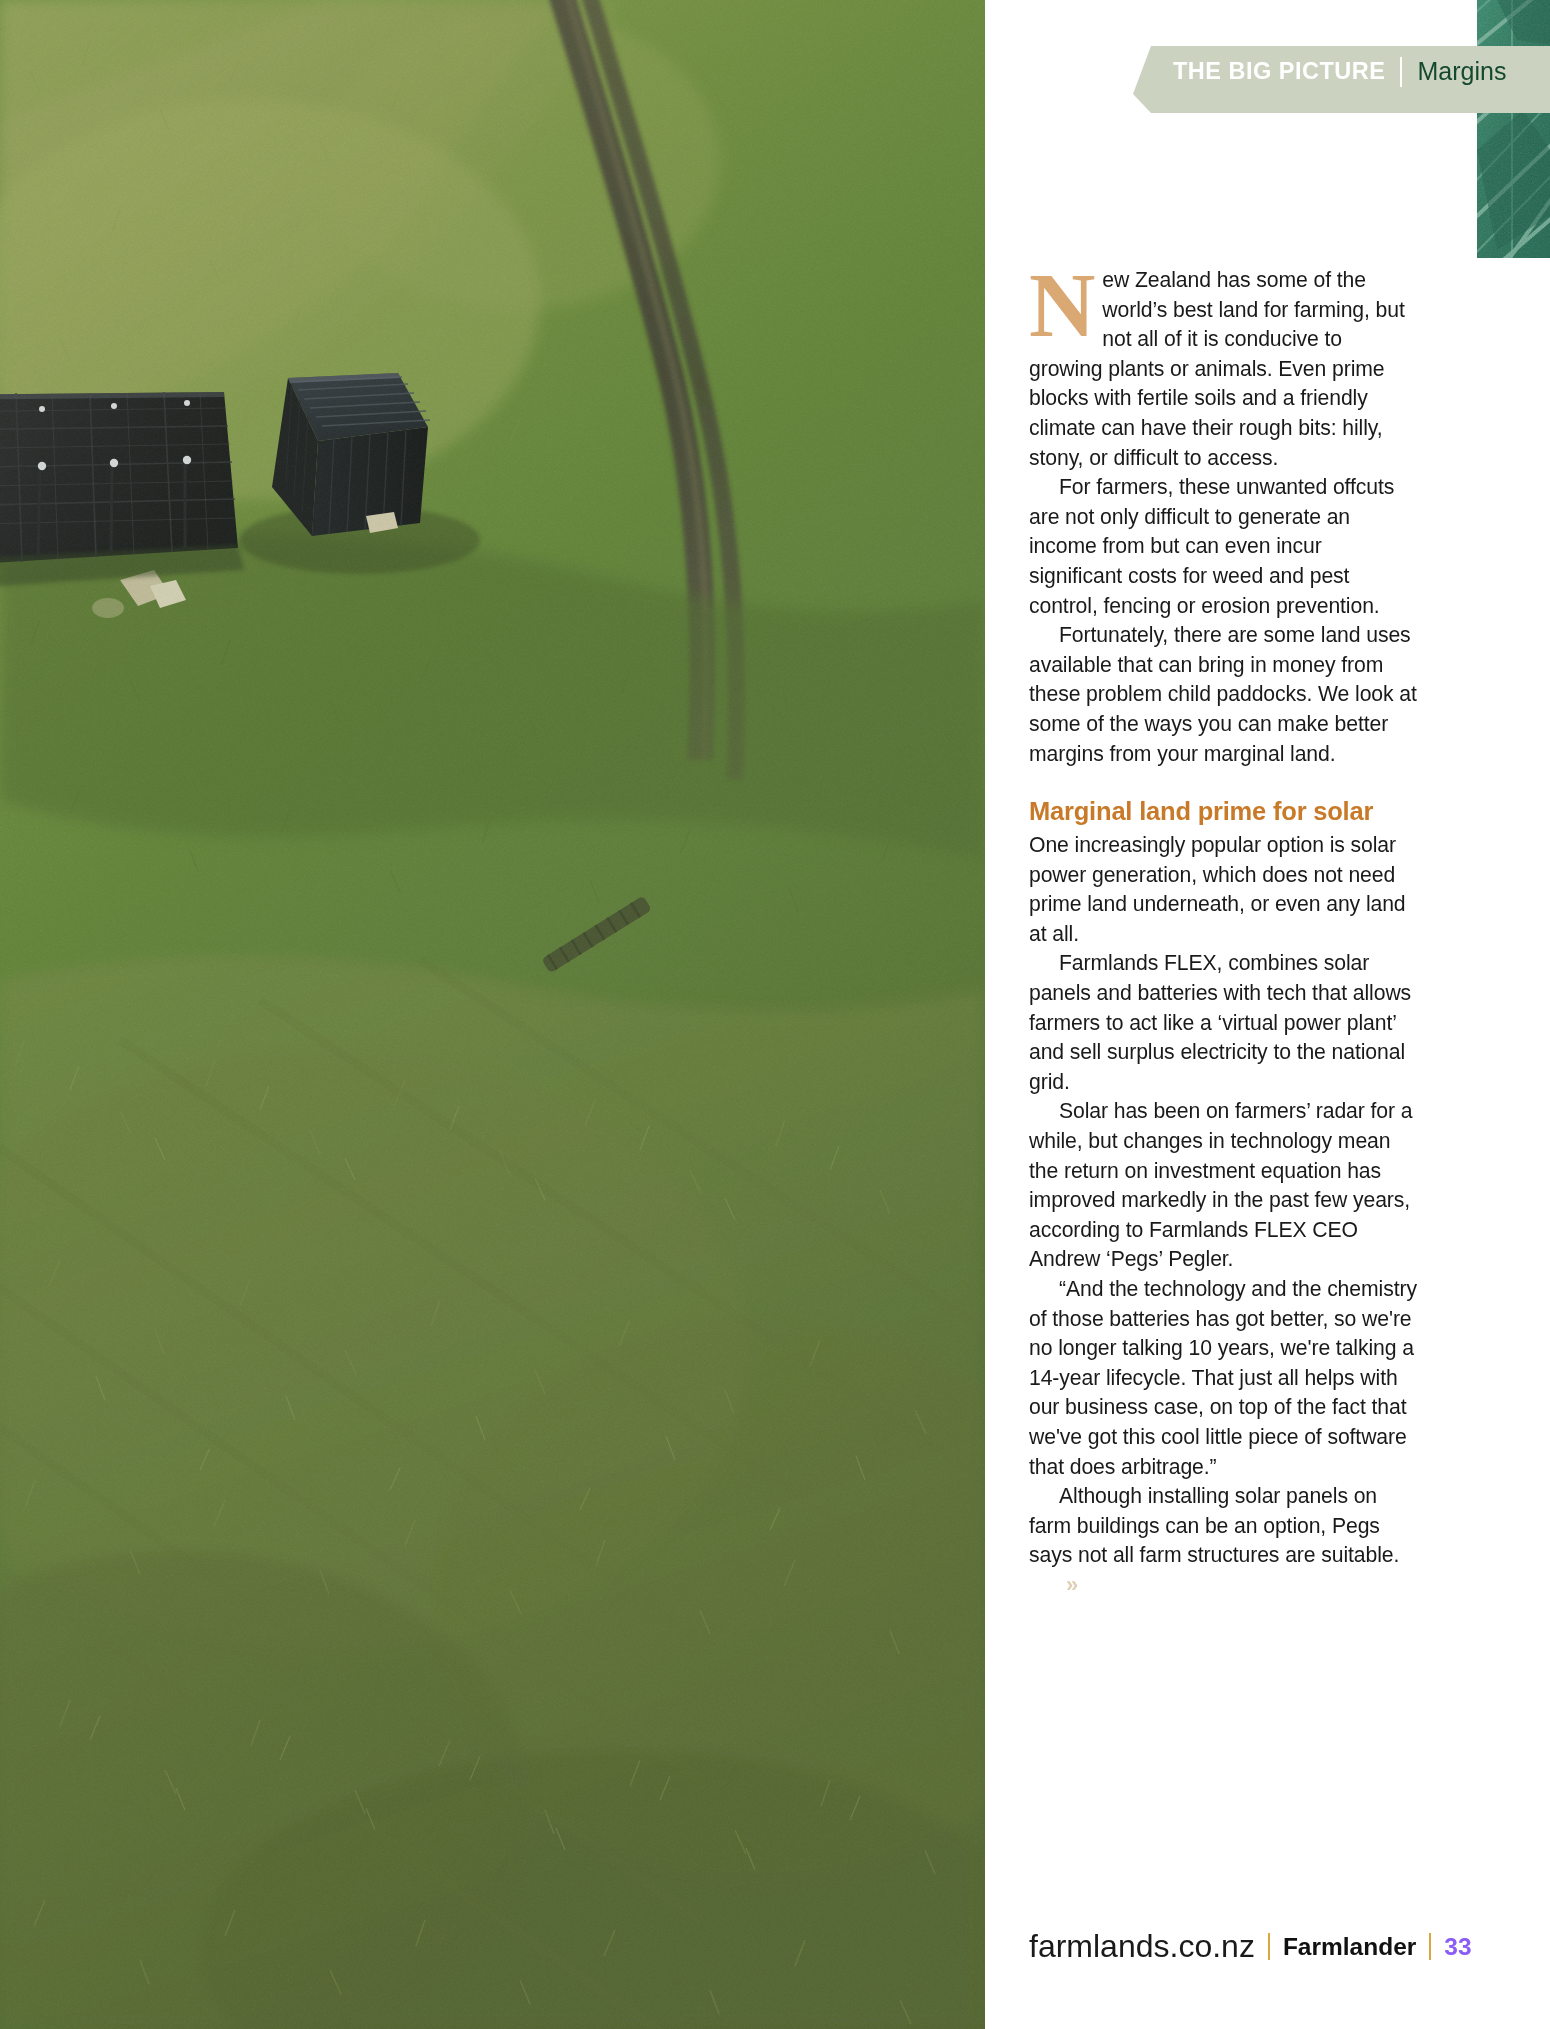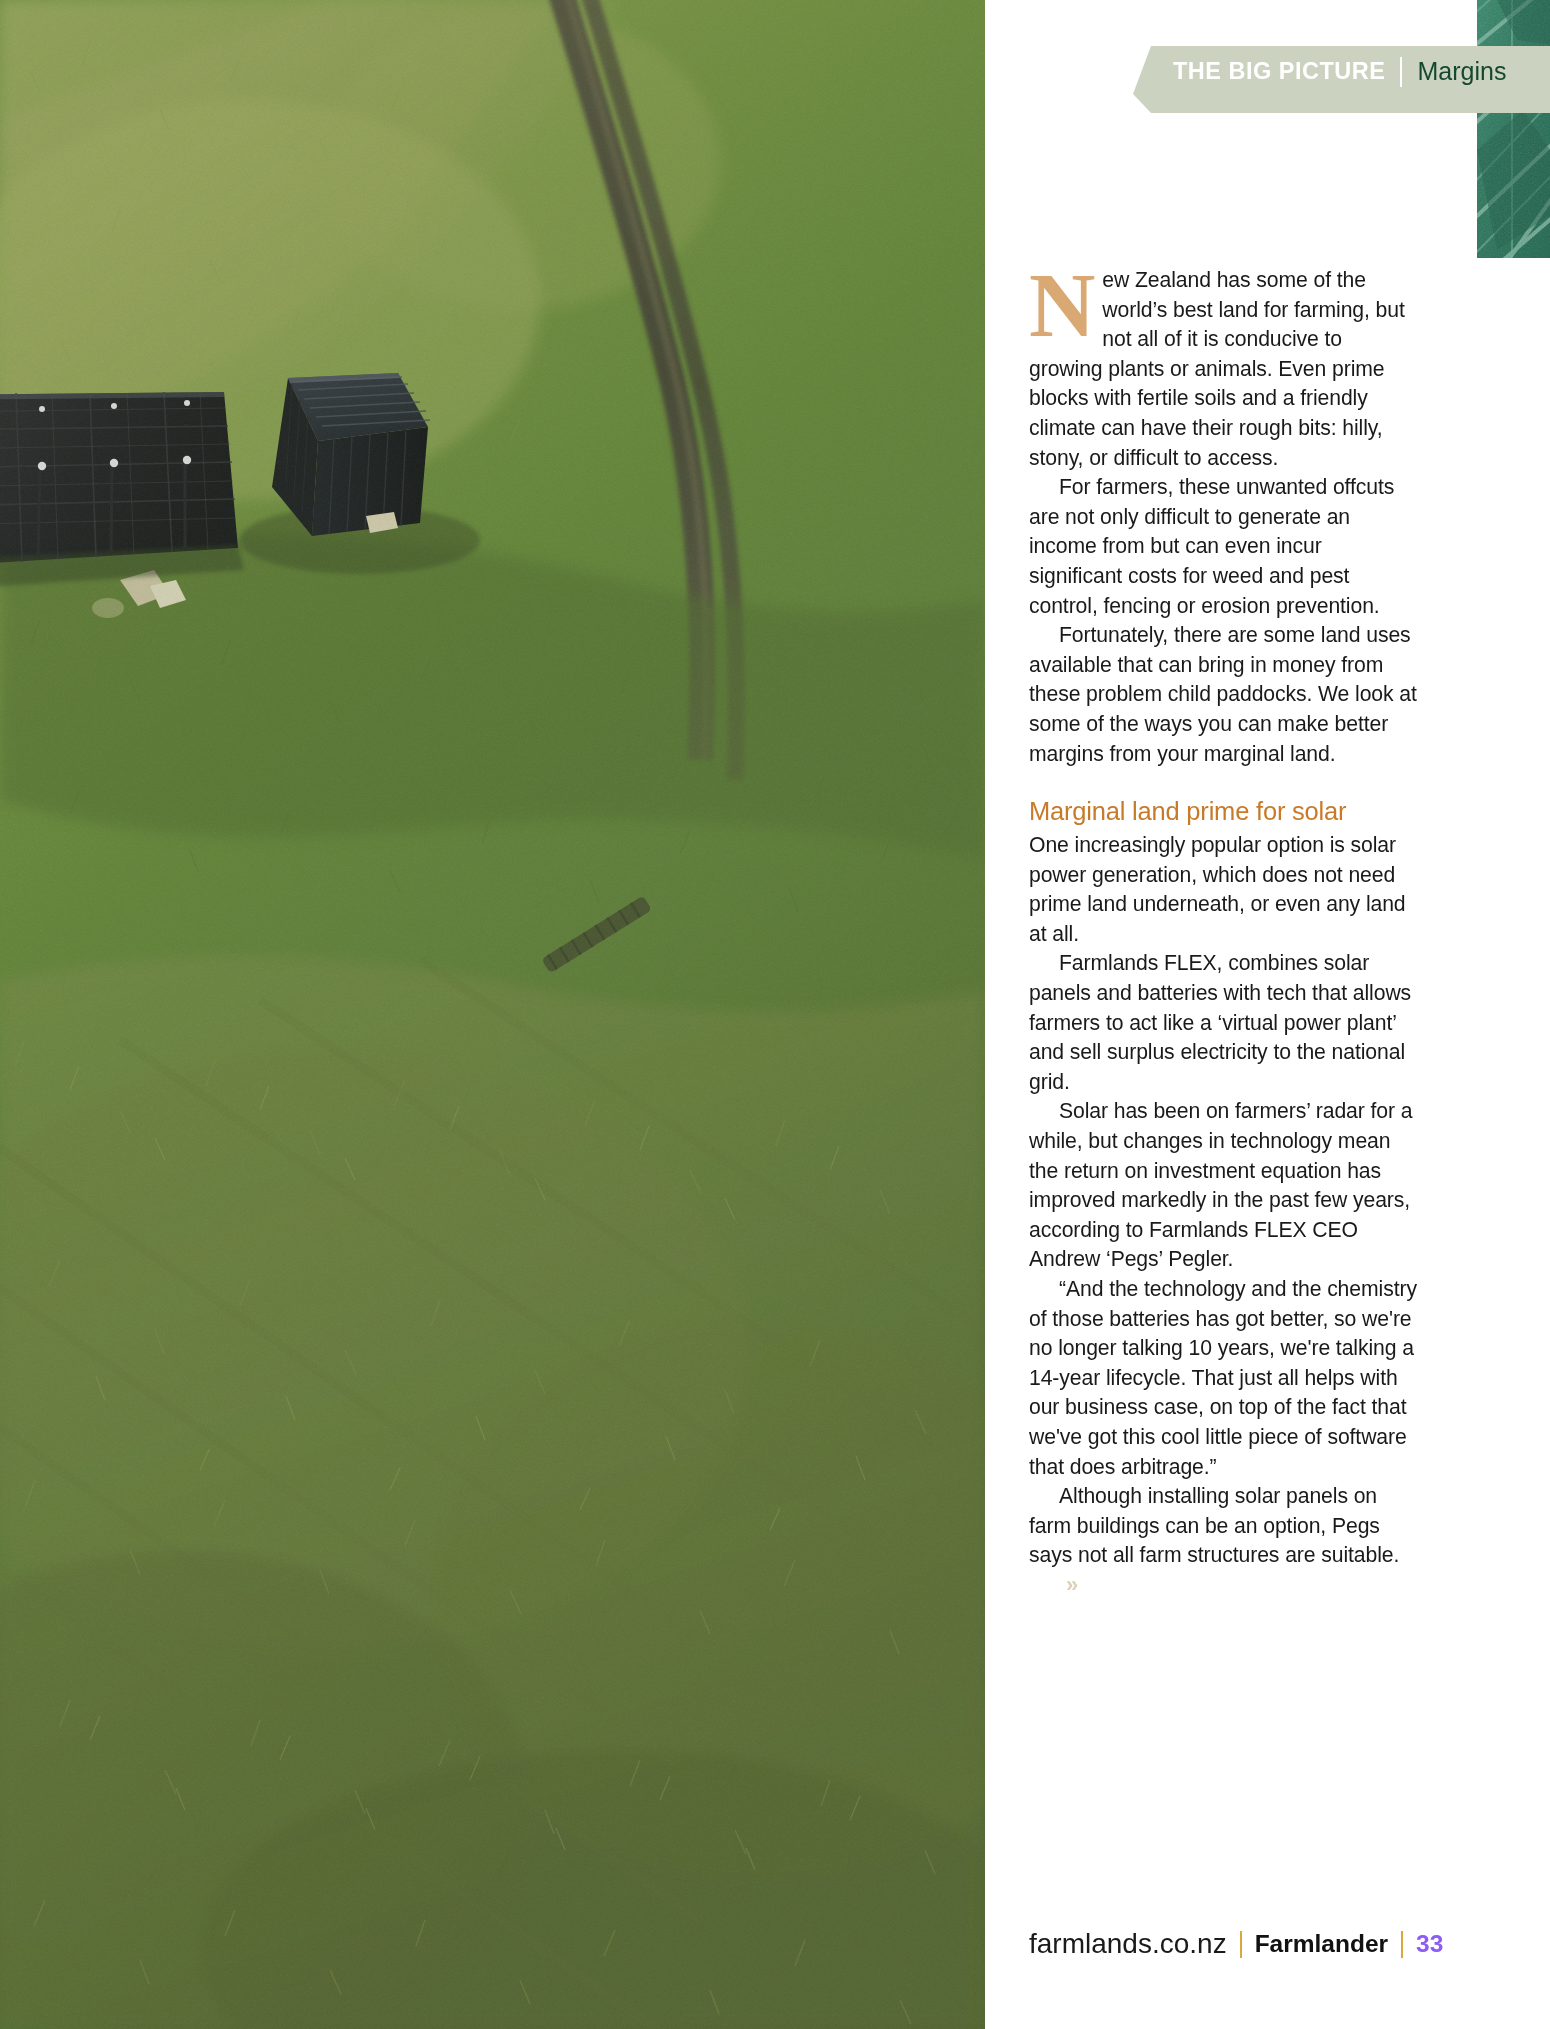--- a/index.html
+++ b/index.html
@@ -106,21 +106,21 @@
     color: #d9a873;
     font-size: 92px;
     line-height: 72px;
     margin: 4px 7px 0 0;
   }
 
   .subhead {
     color: #c87a28;
     font-size: 25.5px;
     line-height: 30px;
-    font-weight: normal;
+    font-weight: bold;
     margin-top: 28px;
     margin-bottom: 4px;
     letter-spacing: -0.2px;
   }
 
   .cont-arrow {
     display: inline-block;
     color: #ddd0b4;
     font-size: 22px;
     font-weight: bold;
@@ -133,21 +133,21 @@
   .footer {
     position: absolute;
     left: 1029px;
     top: 1928px;
     width: 410px;
     display: flex;
     align-items: center;
     white-space: nowrap;
   }
   .footer-url {
-    font-size: 28px;
+    font-size: 32px;
     color: #1a1a1a;
     font-weight: normal;
   }
   .footer-sep {
     width: 2px;
     height: 27px;
     background: #d9a93f;
     margin: 0 13px;
     flex: 0 0 auto;
   }

